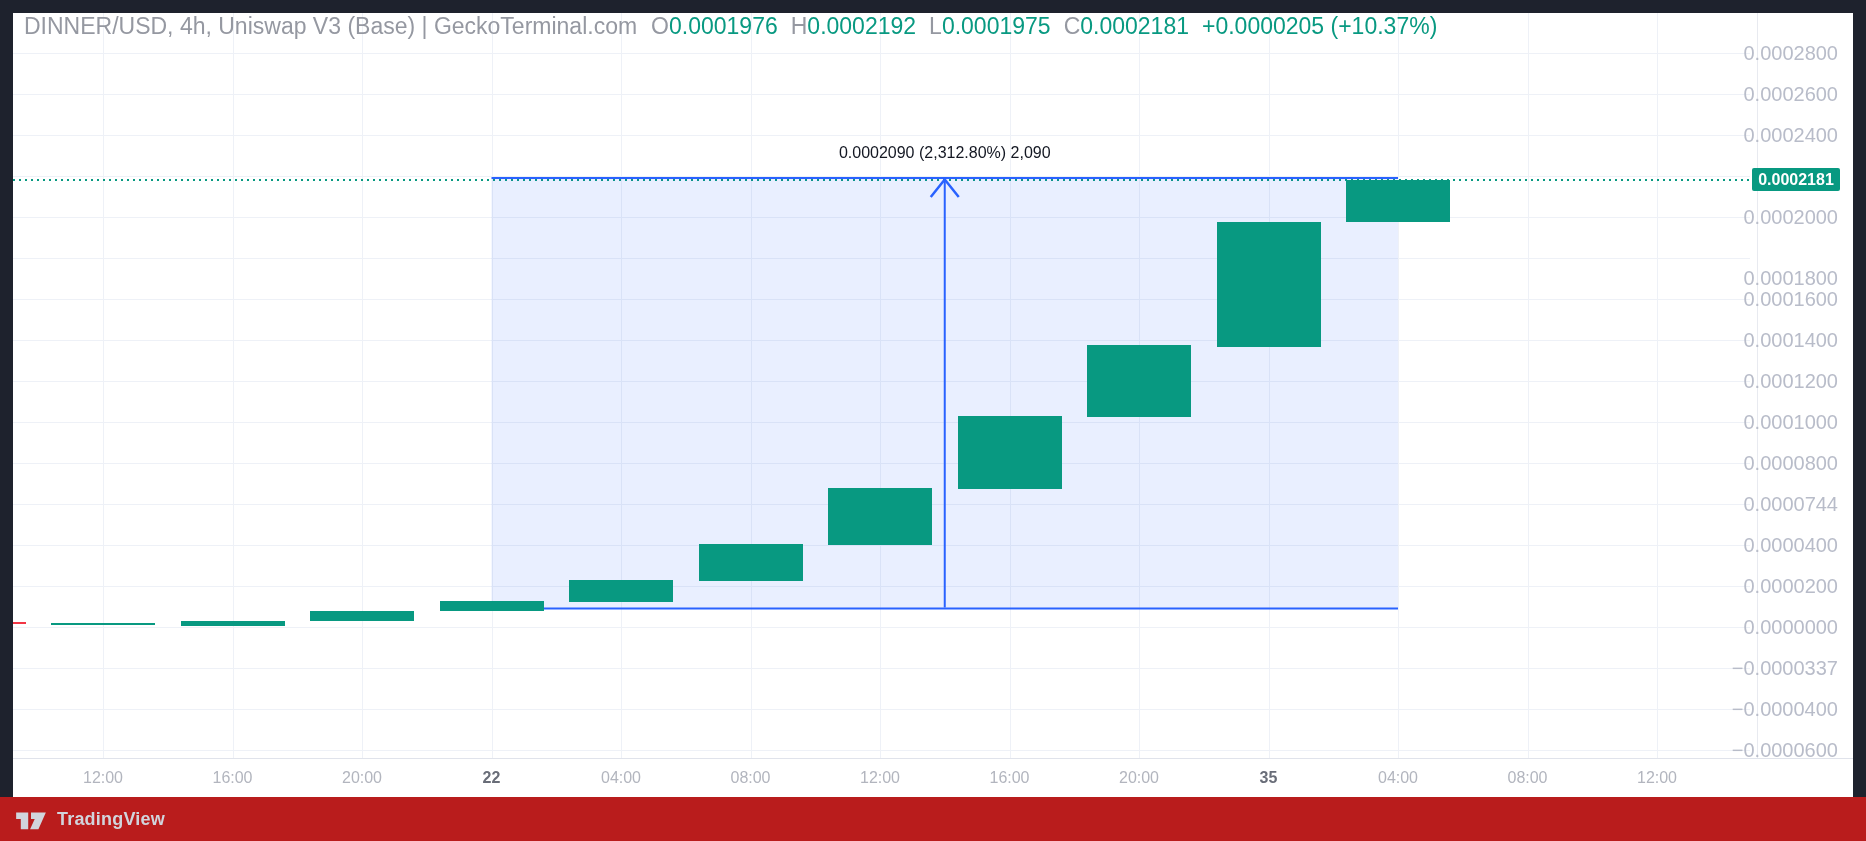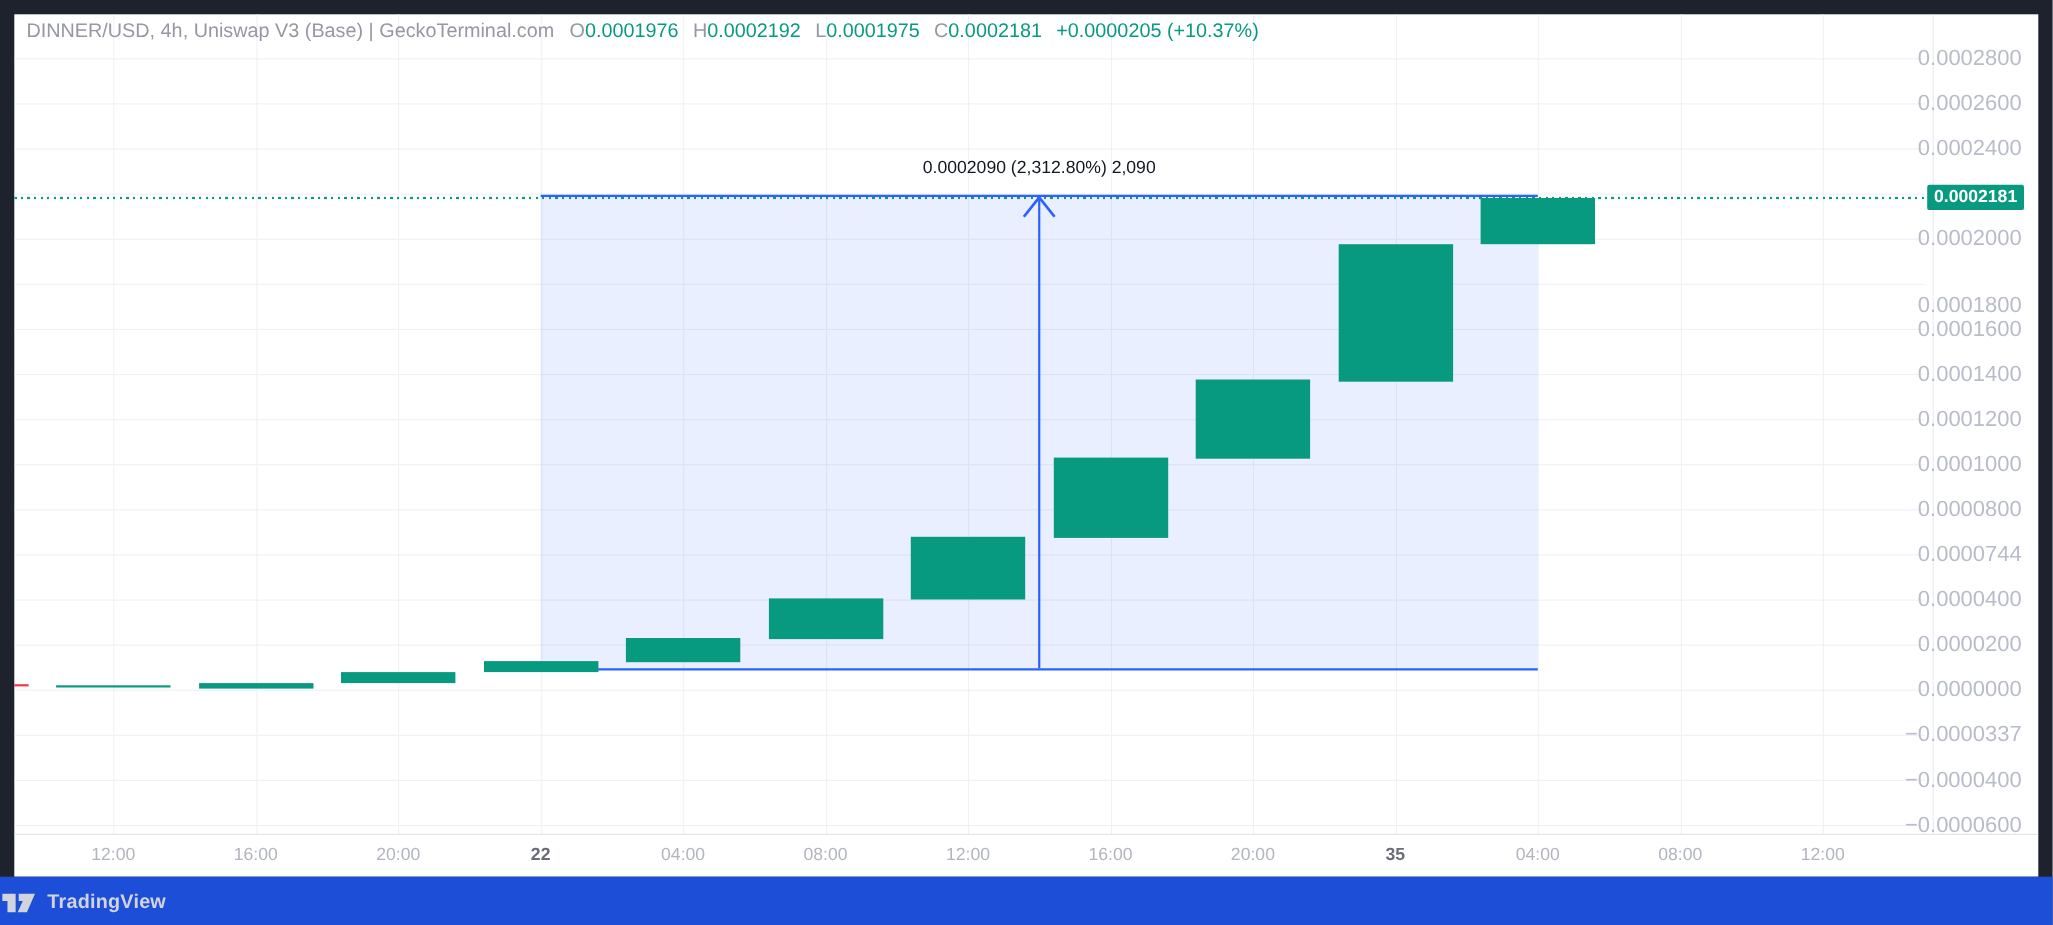--- a/index.html
+++ b/index.html
@@ -8,22 +8,22 @@
     background:#1e222d;
     font-family:"Liberation Sans","DejaVu Sans",sans-serif;
     -webkit-font-smoothing:antialiased;
   }
   .chart-surface{
     position:absolute;left:13px;top:13px;width:1840px;height:784px;
     background:#ffffff;overflow:hidden;
   }
   .header-row{
     position:absolute;left:11px;top:5px;height:22px;z-index:8;
-    display:flex;align-items:flex-start;white-space:nowrap;
-    font-size:18px;color:#9598a1;
+    display:flex;align-items:flex-end;white-space:nowrap;
+    font-size:23px;color:#9598a1;
   }
   .header-row .sym{color:#9598a1;margin-right:14px;}
   .ohlc-group{display:flex;align-items:center;margin-right:13px;}
   .ohlc-key{color:#9598a1;}
   .ohlc-val{color:#089981;}
   .chg{color:#089981;}
   .grid-layer,.candle-layer{position:absolute;left:0;top:0;width:1840px;height:784px;}
   .grid-layer{z-index:1;}
   .candle-layer{z-index:4;}
   .gridline-h{position:absolute;left:0;width:1737px;height:1px;background:#eef1f7;}
@@ -48,22 +48,22 @@
   .measure-label{
     position:absolute;top:131px;transform:translateX(-50%);z-index:7;
     font-size:16px;color:#131722;white-space:nowrap;
   }
   .price-badge{
     position:absolute;left:1739px;top:155px;width:88px;height:23px;z-index:7;
     border-radius:2px;display:flex;align-items:center;justify-content:center;
     color:#ffffff;font-weight:bold;font-size:16px;
   }
   .footer-bar{
-    position:absolute;left:0;bottom:0;width:1866px;height:44px;background:#1d4ed8;
-    display:flex;align-items:center;box-sizing:border-box;z-index:9;
+    position:absolute;left:0;bottom:0;width:1866px;height:44px;background:#b91c1c;
+    display:flex;align-items:center;padding-left:14px;box-sizing:border-box;z-index:9;
   }
   .tv-logo{width:34px;height:26px;margin-right:9px;}
   .brand-text{color:#d1d4dc;font-size:18px;font-weight:bold;letter-spacing:.2px;}
 </style>
 </head>
 <body>
 
 <div class="chart-surface">
 
   <div class="header-row">

